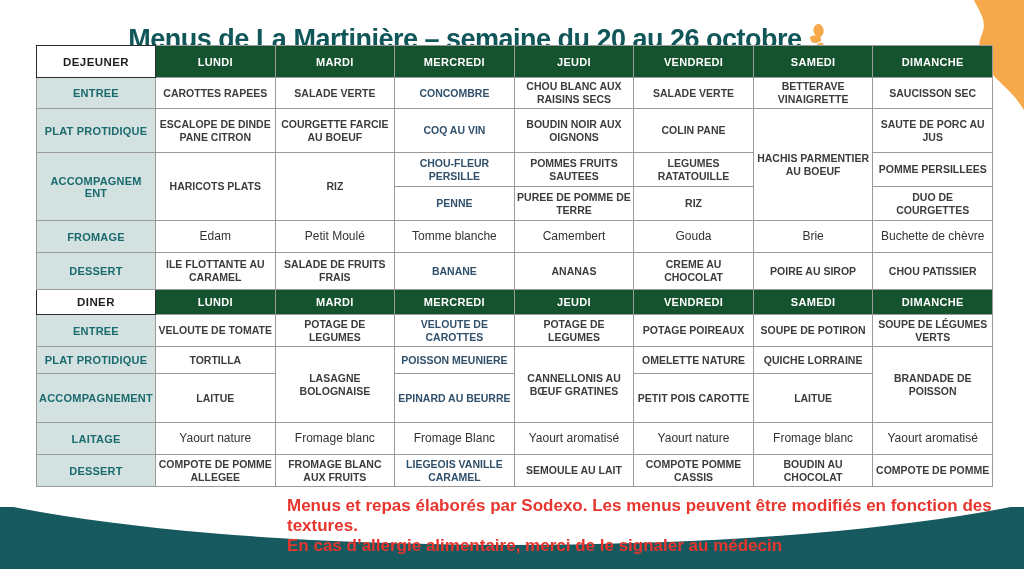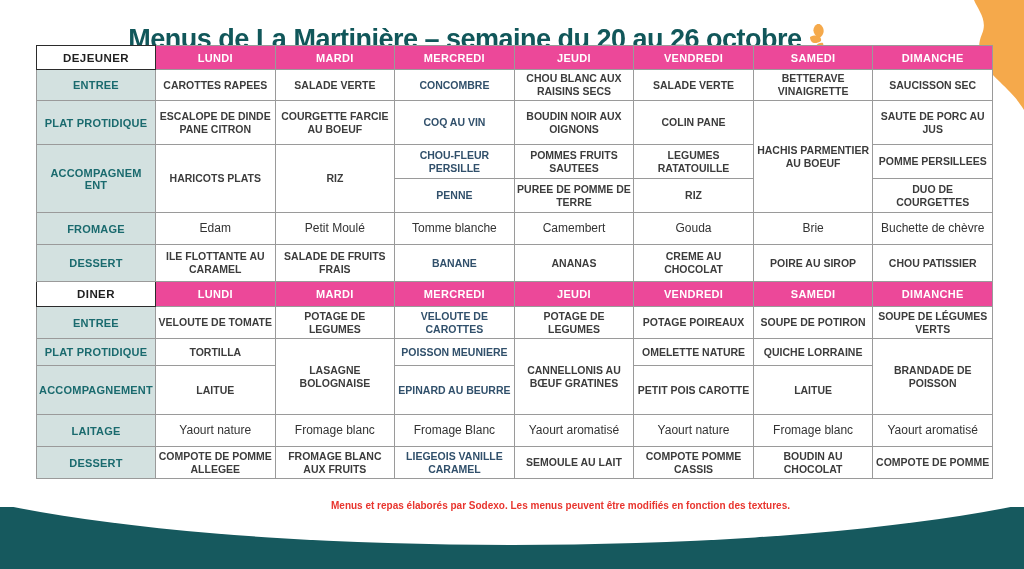--- a/index.html
+++ b/index.html
@@ -40,50 +40,50 @@
   
   table.menu {
     position:absolute; left:36px; top:45px; z-index:2;
     width:957px; border-collapse:collapse; table-layout:fixed;
     background:#fff;
   }
   col.lblcol { width:119px; }
   td, th { border:1px solid #9a9a9a; text-align:center; vertical-align:middle; padding:1px 2px; }
 
   th.day {
-    background:#ec4899; color:#ffffff;
+    background:#14532d; color:#ffffff;
     font-size:11px; font-weight:bold; letter-spacing:0.3px;
   }
   td.section {
     background:#ffffff; color:#1f1f1f;
     font-size:11.5px; font-weight:bold; letter-spacing:0.4px;
     border:1px solid #2b2b2b;
   }
   td.rowlbl {
     background:#D3E1E0; color:#1A6A6E;
     font-size:11px; font-weight:bold; letter-spacing:0.2px;
   }
   td.rowlbl .wrapforce { display:block; max-width:98px; margin:0 auto; word-break:break-all; }
   td.food {
     background:#ffffff; color:#3C3C3C;
     font-size:10.5px; font-weight:bold; line-height:1.2;
   }
   td.food.wed { color:#31506B; }
   td.food.plain { font-weight:normal; font-size:12px; color:#333;margin-top:44px; }
 
-  tr.r1{height:24px} tr.r2{height:31px} tr.r3{height:44px}
+  tr.r1{height:32px} tr.r2{height:31px} tr.r3{height:44px}
   tr.r4{height:34px} tr.r5{height:34px} tr.r6{height:32px}
   tr.r7{height:37px} tr.r8{height:25px} tr.r9{height:32px}
   tr.r10{height:27px} tr.r11{height:49px} tr.r12{height:32px}
   tr.r13{height:32px}
 
   
   .footer {
     position:absolute; left:287px; top:496px; z-index:3;
-    color:#E8352E; font-size:10px; font-weight:bold; line-height:20px;margin-left:44px;
+    color:#E8352E; font-size:17px; font-weight:bold; line-height:20px;
   }
 </style>
 </head>
 <body>
 
 <svg class="corner-blob" width="60" height="110" viewBox="0 0 60 110">
   <path d="M60,0 L60,110 C52,97 46,92 36,82 C20,67 10,52 18,34 C24,20 14,10 10,0 Z" fill="#F5A94B"></path>
 </svg>
 
 <div class="title"><span>Menus de La Martinière – </span><span class="squiggle">semaine</span><span> du 20 au 26 </span><span class="squiggle">octobre</span><svg class="petals" width="26" height="30" viewBox="0 0 26 30">
@@ -239,15 +239,16 @@
     <td class="food">SEMOULE AU LAIT</td>
     <td class="food">COMPOTE POMME CASSIS</td>
     <td class="food">BOUDIN AU CHOCOLAT</td>
     <td class="food">COMPOTE DE POMME</td>
   </tr>
 </tbody>
   </table>
 
 <div class="footer">
   <div>Menus et repas élaborés par Sodexo. Les menus peuvent être modifiés en fonction des textures.</div>
+  <div>En cas d’allergie alimentaire, merci de le signaler au médecin</div>
 </div>
 
 <div class="wave"></div>
 
 </body></html>

